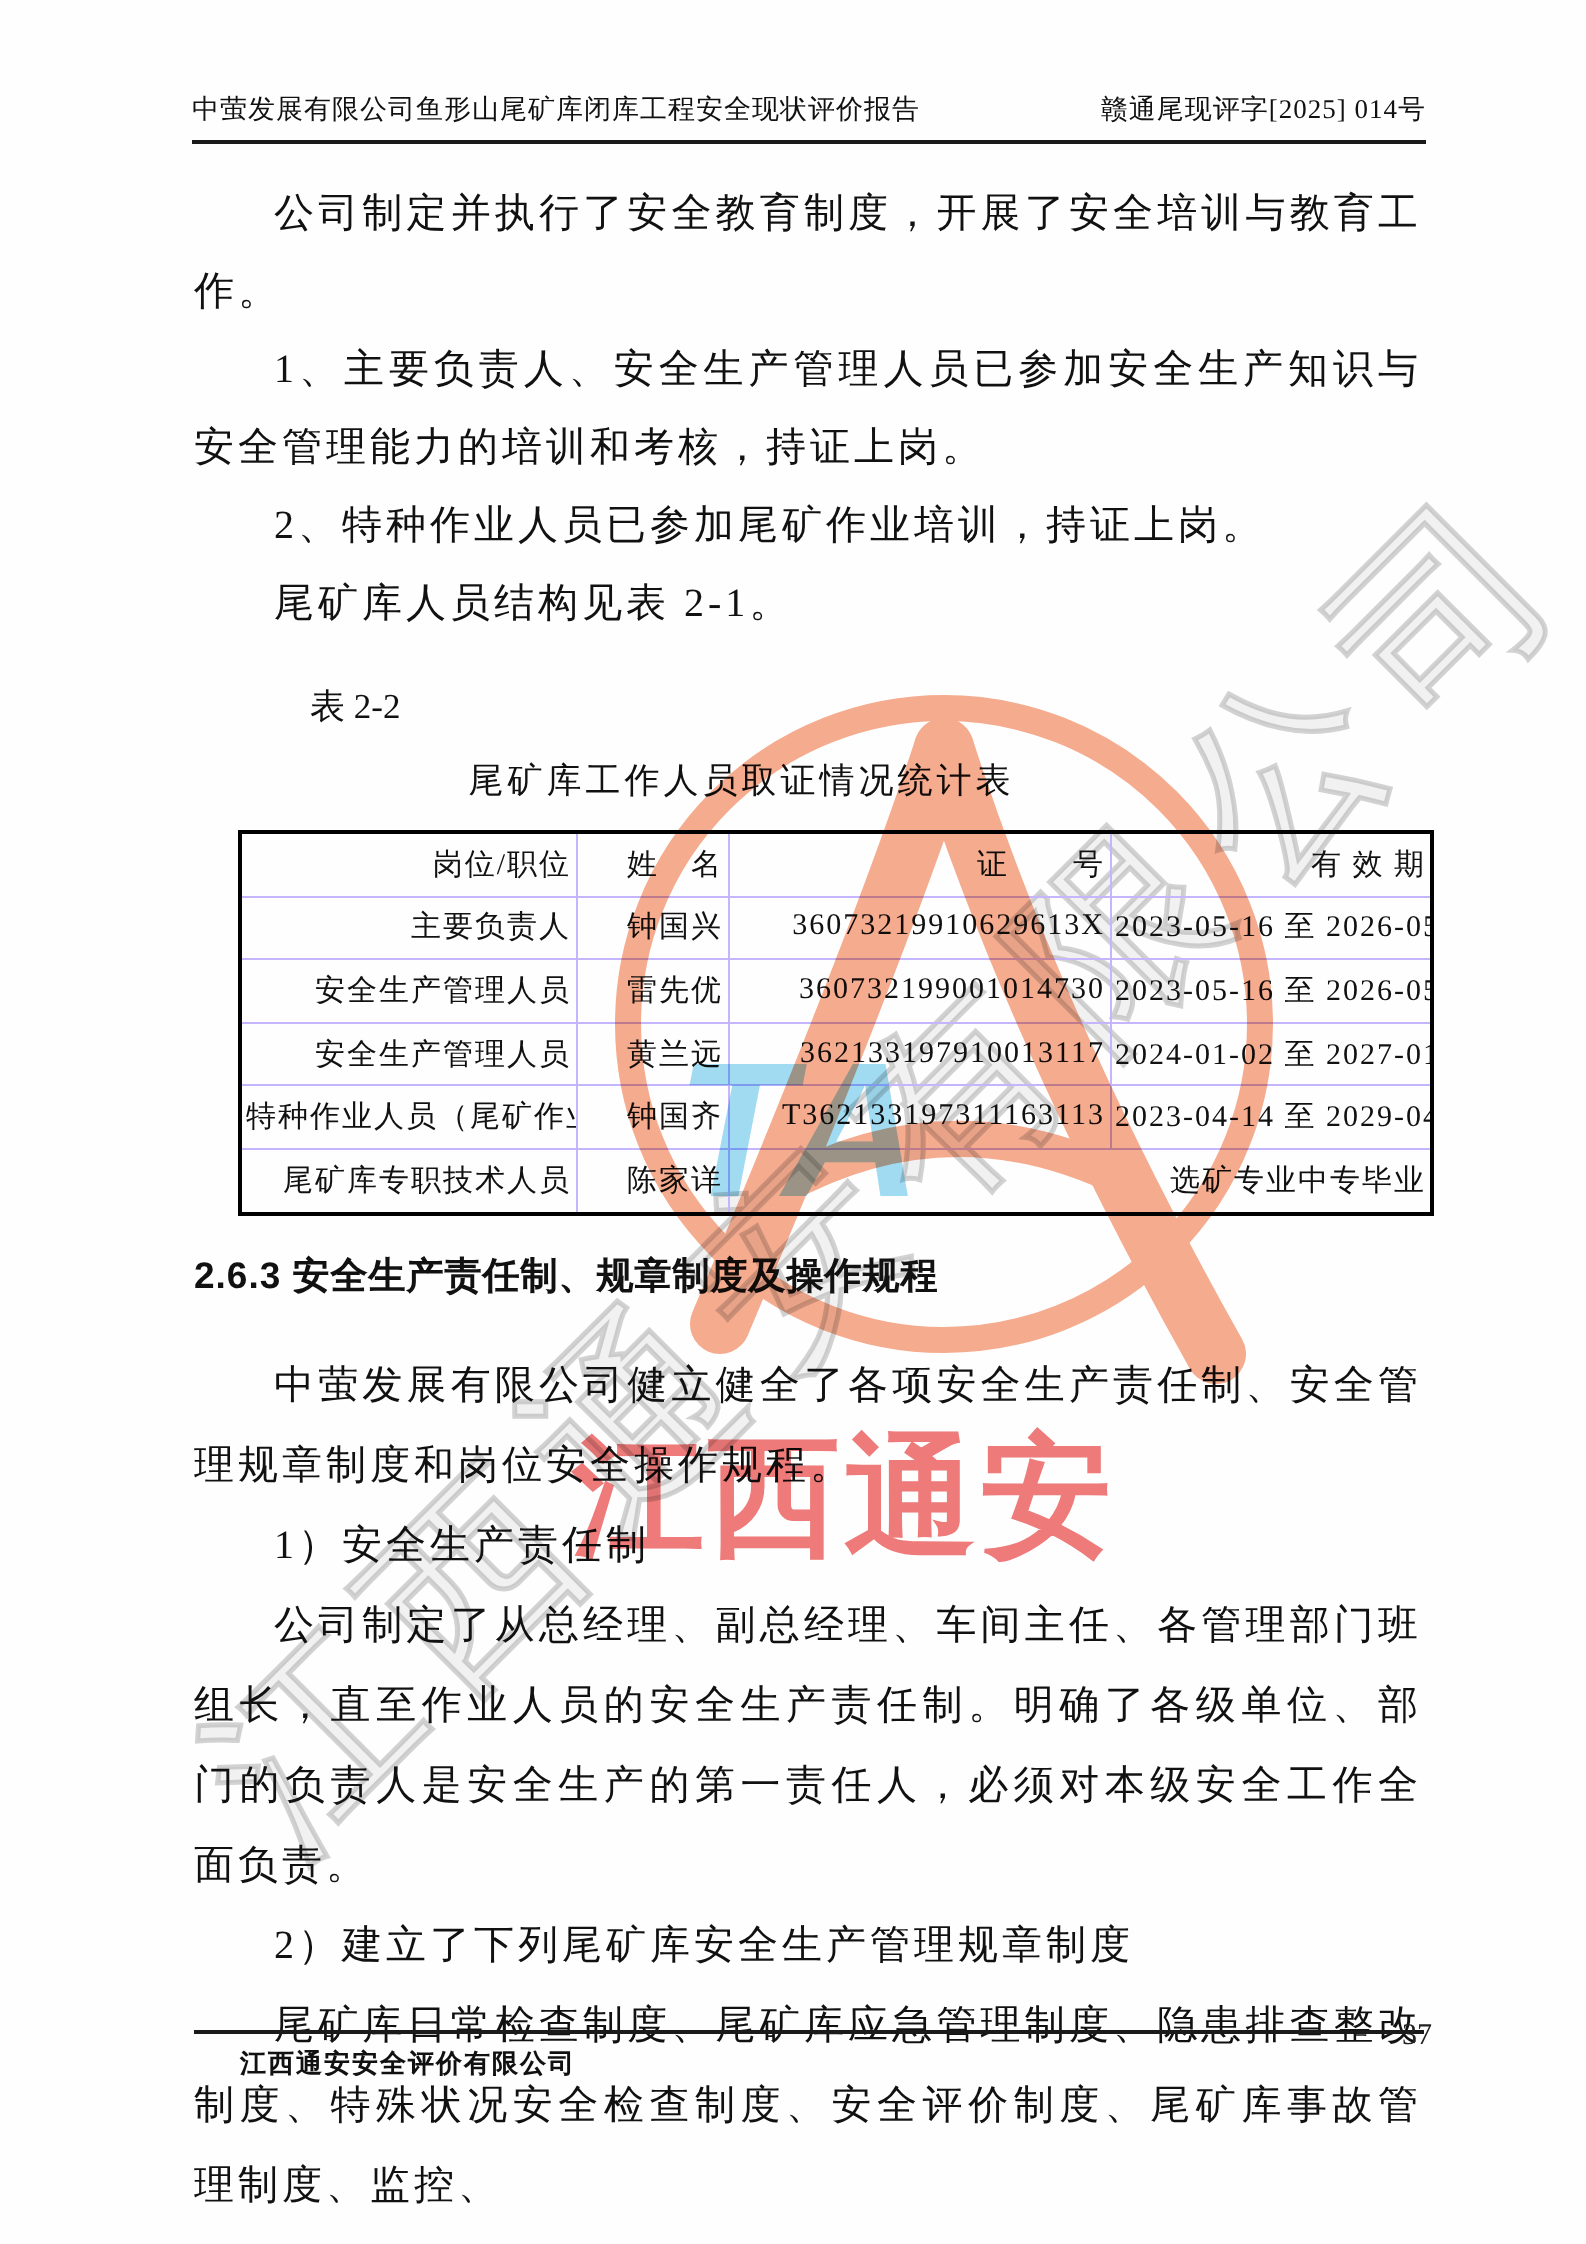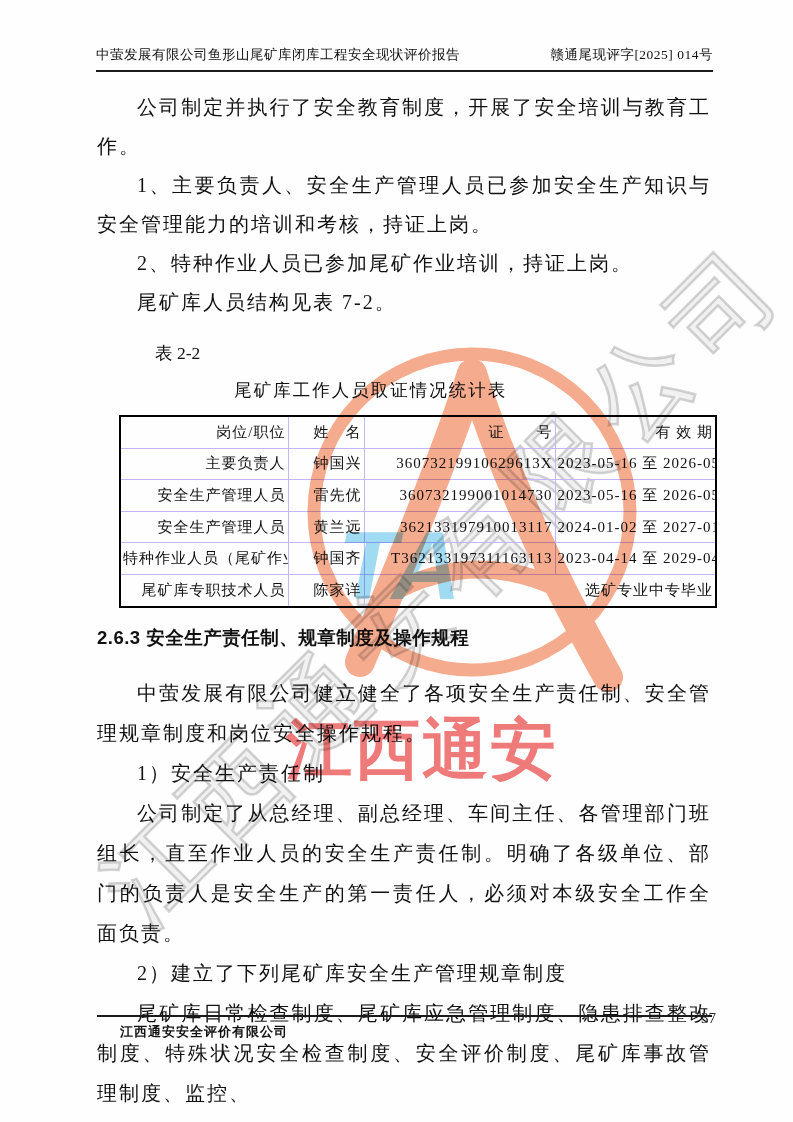--- a/index.html
+++ b/index.html
@@ -88,21 +88,21 @@
   <div class="header">
     <span>中萤发展有限公司鱼形山尾矿库闭库工程安全现状评价报告</span>
     <span>赣通尾现评字[2025] 014号</span>
   </div>
 
   <div class="content">
 
     <p class="body">公司制定并执行了安全教育制度，开展了安全培训与教育工作。</p>
     <p class="body">1、主要负责人、安全生产管理人员已参加安全生产知识与安全管理能力的培训和考核，持证上岗。</p>
     <p class="body">2、特种作业人员已参加尾矿作业培训，持证上岗。</p>
-    <p class="body">尾矿库人员结构见表 7-2。</p>
+    <p class="body">尾矿库人员结构见表 2-1。</p>
 
     <div class="caption">
       <span class="caption-label">表 2-2</span>
       <span class="caption-title">尾矿库工作人员取证情况统计表</span>
     </div>
 
     <table class="cert">
       <colgroup>
           <col class="c1">
           <col class="c2">

